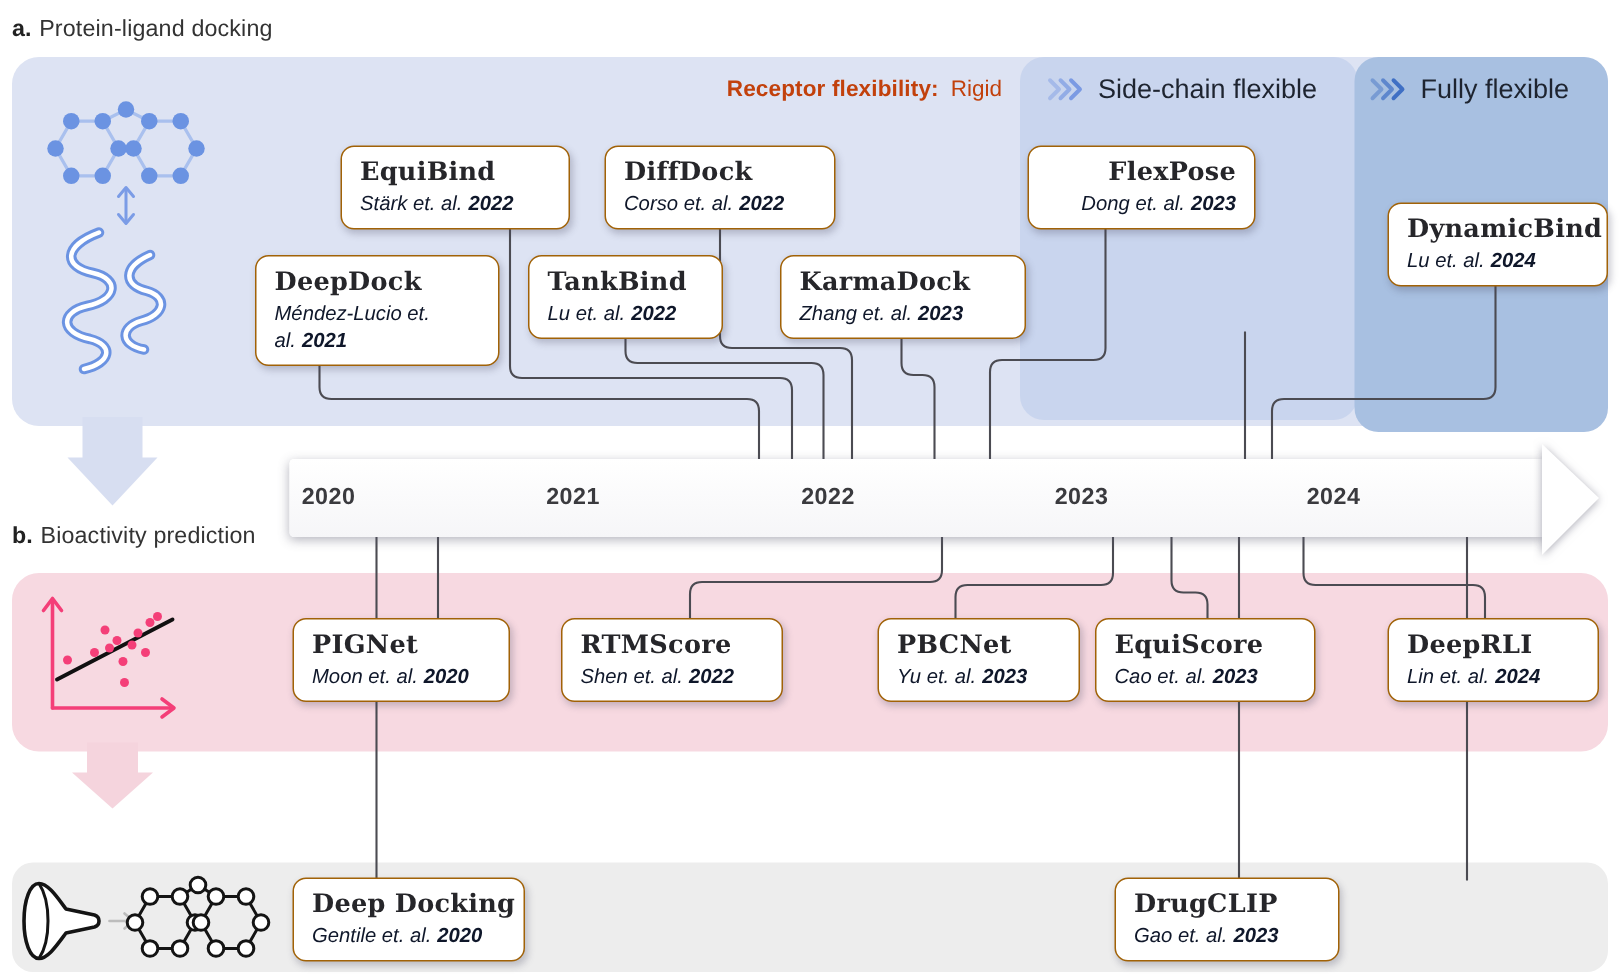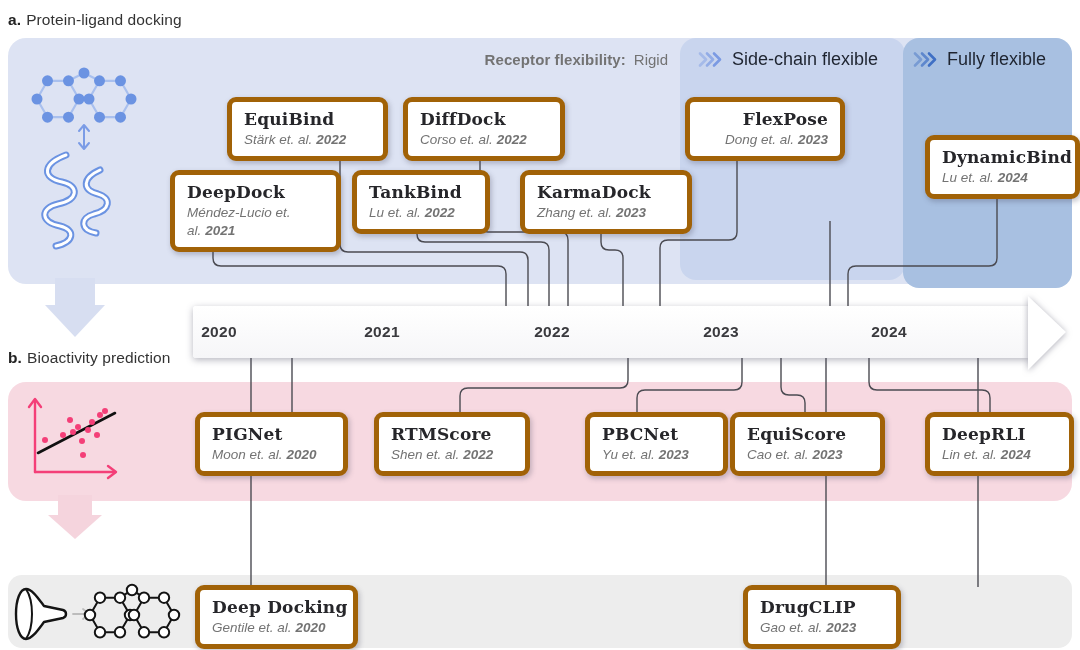--- a/index.html
+++ b/index.html
@@ -1,30 +1,30 @@
 <!DOCTYPE html>
 <html><head>
 <meta charset="utf-8">
 <style>
   html,body{margin:0;padding:0;background:#fff;}
   #page{position:relative;width:1080px;height:650px;background:#fff;overflow:hidden;
         font-family:"Liberation Sans",sans-serif;}
   .panel{position:absolute;z-index:1;}
   .sec-label{position:absolute;z-index:5;font-size:15.5px;color:#333;letter-spacing:.1px;}
   .sec-label b{margin-right:5px;color:#222;}
-  .flex-header{position:absolute;z-index:5;font-size:15px;color:#737373;}
+  .flex-header{position:absolute;z-index:5;font-size:15px;color:#c2410c;}
   .flex-header b{letter-spacing:.1px;}
   .flex-header .val{margin-left:8px;font-weight:normal;}
   .zone-head{position:absolute;z-index:5;display:flex;align-items:center;gap:9px;
              font-size:18px;color:#1e2430;}
-  .card{position:absolute;z-index:4;background:#fff;border:5px solid #a16207;border-radius:9px;
+  .card{position:absolute;z-index:4;background:#fff;border:1px solid #a16207;border-radius:9px;
         padding:7px 12px;box-shadow:1.5px 2.5px 5px rgba(70,70,95,.28);}
   .card-title{font-family:"DejaVu Serif",serif;font-weight:bold;font-size:17px;
               color:#26262a;line-height:1.25;letter-spacing:.2px;white-space:nowrap;}
-  .card-sub{font-style:italic;font-size:13.5px;color:#737373;line-height:1.32;margin-top:1px;}
+  .card-sub{font-style:italic;font-size:13.5px;color:#0f172a;line-height:1.32;margin-top:1px;}
   .card-sub .yr{font-weight:bold;margin-left:4px;}
   #connectors,#decor{position:absolute;left:0;top:0;z-index:2;}
   #timeline-bar{position:absolute;z-index:3;left:193px;top:306px;width:837px;height:52px;
     background:linear-gradient(#ffffff,#f6f6f8);border-radius:3px;
     box-shadow:0 2px 7px rgba(90,90,110,.45);}
   .year{position:absolute;z-index:3;top:323px;transform:translateX(-50%);
         font-size:15.5px;font-weight:bold;color:#3a3a3e;letter-spacing:.3px;}
   #arrow-head{position:absolute;z-index:3;left:1022px;top:290px;}
 </style>
 </head>

